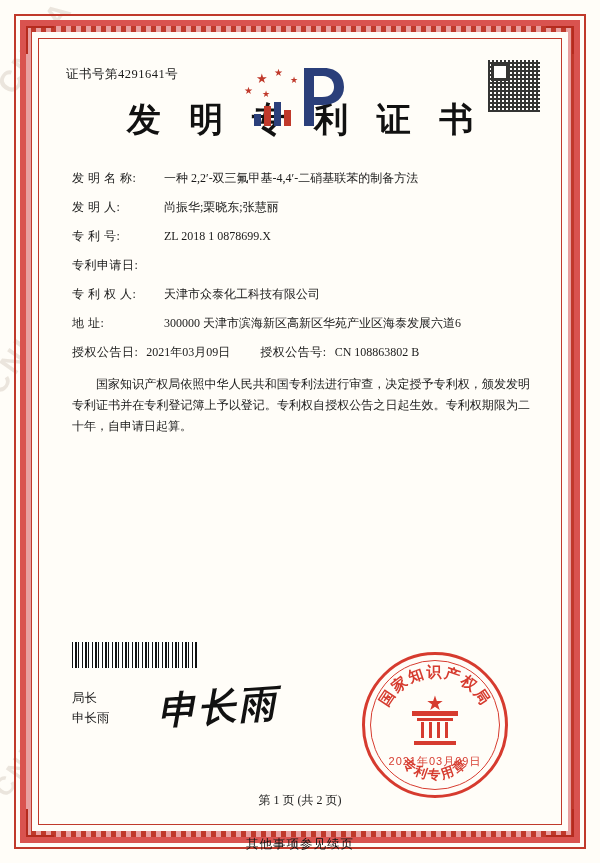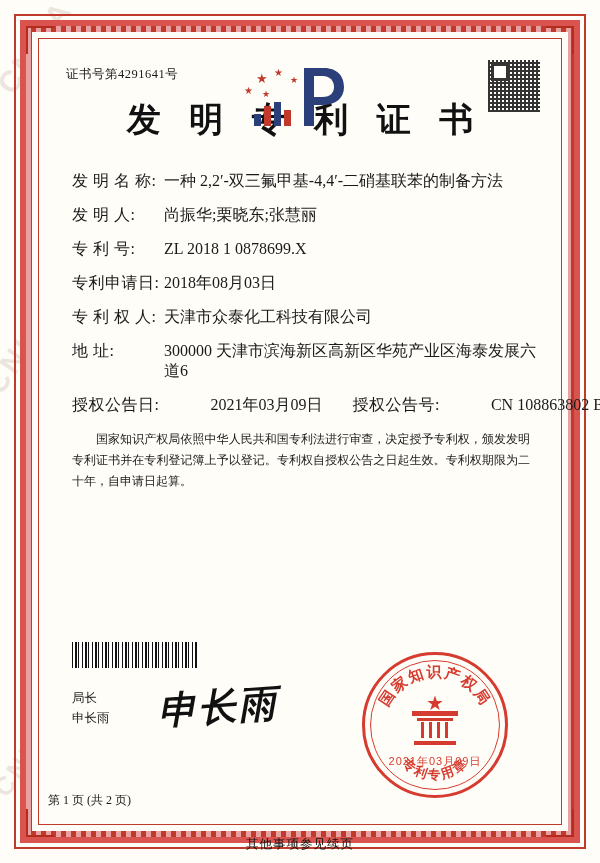--- a/index.html
+++ b/index.html
@@ -174,21 +174,21 @@
     margin-top: 14px;
     color: #111;
     text-indent: 10px;
     font-family: "Liberation Serif", "DejaVu Serif", serif;
   }
 
   .fields {
     margin-top: 28px;
     padding-left: 24px;
     padding-right: 10px;
-    font-size: 16px;
+    font-size: 12px;
     line-height: 1.25;
   }
   .field-row {
     display: flex;
     align-items: flex-start;
     margin-bottom: 14px;
   }
   .field-label {
     width: 92px;
     flex: 0 0 92px;
@@ -202,21 +202,20 @@
     display: block;
     margin-top: 5px;
   }
   .two-col {
     display: flex;
     align-items: flex-start;
   }
   .two-col .half {
     display: flex;
     flex: 0 0 auto;
-    gap: 43px;
   }
   .two-col .half.right { margin-left: 30px; text-align: right; }
   .two-col .lbl { white-space: nowrap; letter-spacing:0.5px; }
   .two-col .val { margin-left: 8px; }
 
   .paras {
     margin-top: 4px;
     padding-left: 24px;
     padding-right: 22px;
     font-size: 12px;
@@ -315,20 +314,21 @@
     left: 0; right: 0; bottom: 26px;
     text-align: center;
     font-size: 11px;
     letter-spacing: 1px;
     font-family: "Liberation Sans", sans-serif;
   }
 
   .page-no {
     position: absolute;
     left: 0; right: 0; top: 740px;
+    text-align: center;
     font-size: 12px;
   }
 
   .footer-note {
     position: absolute;
     left: 0; right: 0; top: 836px;
     text-align: center;
     font-size: 12.5px;
     color: #111;
     letter-spacing: 1px;
@@ -400,21 +400,20 @@
         <div class="field-value">尚振华;栗晓东;张慧丽</div>
       </div>
 
       <div class="field-row">
         <div class="field-label">专 利 号:</div>
         <div class="field-value">ZL 2018 1 0878699.X</div>
       </div>
 
       <div class="field-row">
         <div class="field-label">专利申请日:</div>
-        <div class="field-value">2018年08月03日</div>
       </div>
 
       <div class="field-row">
         <div class="field-label">专 利 权 人:</div>
         <div class="field-value">天津市众泰化工科技有限公司</div>
       </div>
 
       <div class="field-row">
         <div class="field-label">地 址:</div>
         <div class="field-value">

